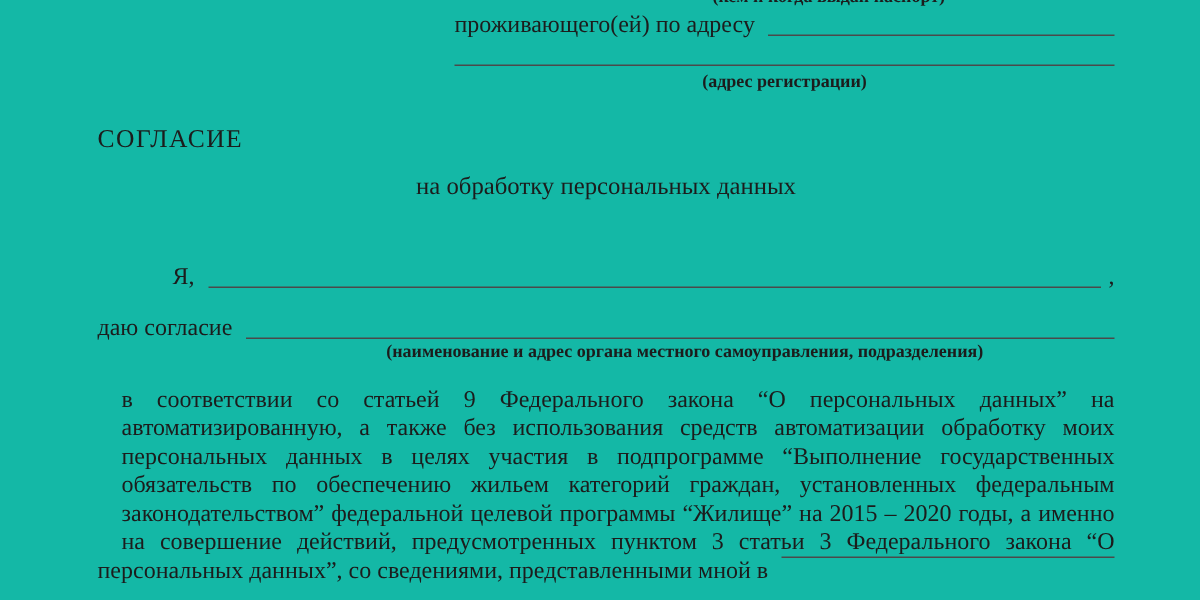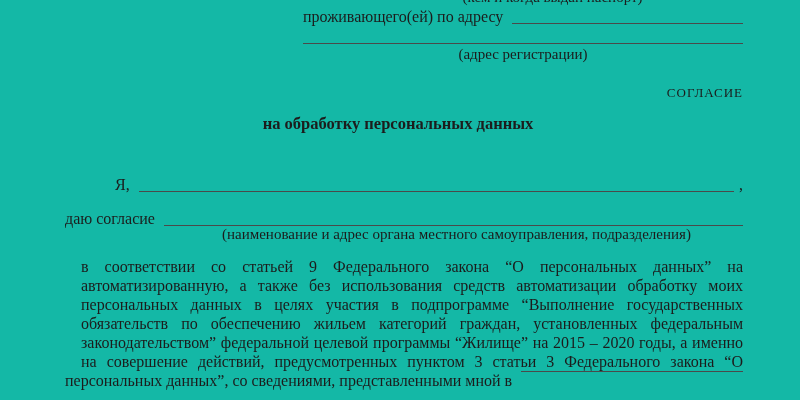--- a/index.html
+++ b/index.html
@@ -7,38 +7,39 @@
     position: relative;
     width: 800px;
     height: 400px;
     background: #14b8a6;
     overflow: hidden;
     font-family: "Liberation Serif", "DejaVu Serif", serif;
     color: #1c1c1c;
   }
   .abs { position: absolute; }
   .caption {
-    font-size: 15px;
+    font-size: 12px;
     line-height: 14px;
     text-align: center;
     color: #1c1c1c;
+    font-weight: bold;
   }
   .row { display: flex; align-items: stretch; }
   .uline {
     flex: 1 1 auto;
     border-bottom: 1px solid #4a4a4a;
     margin-bottom: 2px;
     min-width: 20px;
   }
   .label16 { font-size: 16px; line-height: 19px; white-space: nowrap; }
   .hr { border-bottom: 1px solid #4a4a4a; height: 0; }
   .title {
-    font-size: 13px;
+    font-size: 17px;
     letter-spacing: 1px;
-    text-align: right;
+    text-align: left;
     line-height: 18px;
   }
   .subtitle {
     font-size: 16.5px;
     text-align: center;
     line-height: 19px;
   }
   .body-line {
     font-size: 16px;
     line-height: 19px;
@@ -67,21 +68,21 @@
     <span class="gap8"></span>
     <span class="uline"></span>
   </div>
 
   <div class="abs hr" style="top:28px; left:303px; width:440px; height:15px;"></div>
 
   <div class="abs caption" style="top:47px; left:303px; width:440px;">(адрес регистрации)</div>
 
   <div class="abs title" style="top:84px; left:65px; width:678px;">СОГЛАСИЕ</div>
 
-  <div class="abs subtitle" style="top:114px; left:59px; width:678px;font-weight:bold;">на обработку персональных данных</div>
+  <div class="abs subtitle" style="top:114px; left:65px; width:678px;">на обработку персональных данных</div>
 
   <div class="abs row" style="top:175px; left:65px; width:678px; height:19px; padding-left:50px; box-sizing:border-box;">
     <span class="label16">Я,</span>
     <span class="gap8"></span>
     <span class="uline"></span>
     <span class="label16" style="margin-left:5px;">,</span>
   </div>
 
 
   <div class="abs row" style="top:209px; left:65px; width:678px; height:19px;">

